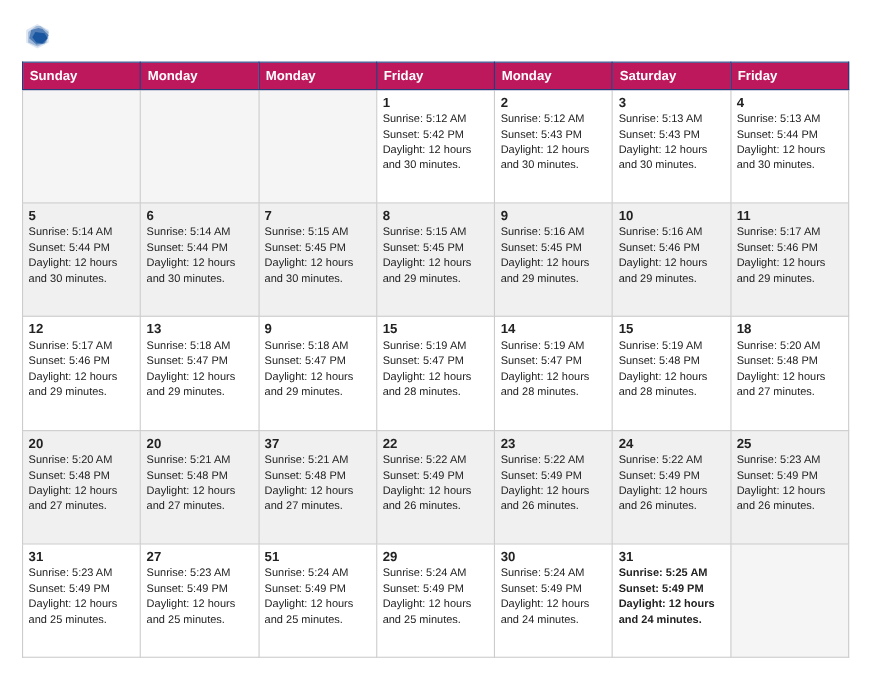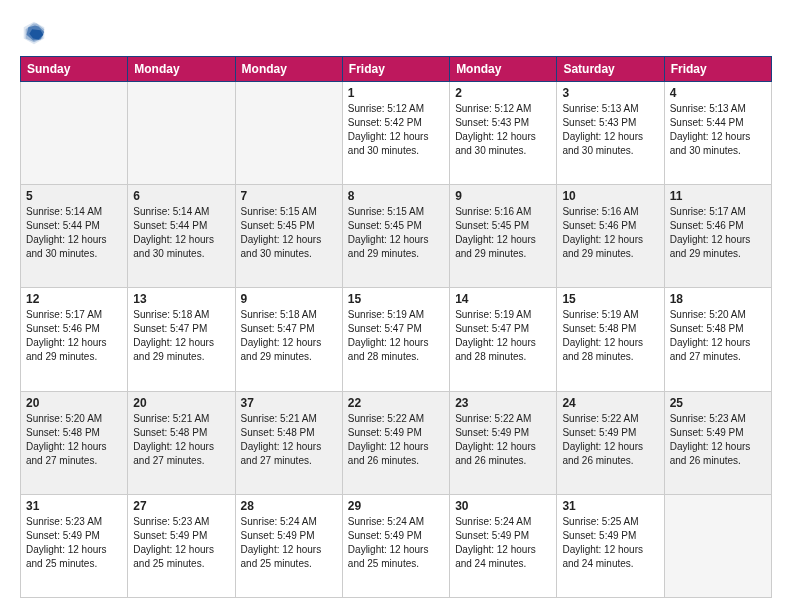--- a/index.html
+++ b/index.html
@@ -327,21 +327,21 @@
 and 25 minutes.</div>
           </td>
           <td>
             <span class="day-num">27</span>
             <div class="day-info" style="white-space: pre-line;">Sunrise: 5:23 AM
 Sunset: 5:49 PM
 Daylight: 12 hours
 and 25 minutes.</div>
           </td>
           <td>
-            <span class="day-num">28</span>
+            <span class="day-num">51</span>
             <div class="day-info" style="white-space: pre-line;">Sunrise: 5:24 AM
 Sunset: 5:49 PM
 Daylight: 12 hours
 and 25 minutes.</div>
           </td>
           <td>
             <span class="day-num">29</span>
             <div class="day-info" style="white-space: pre-line;">Sunrise: 5:24 AM
 Sunset: 5:49 PM
 Daylight: 12 hours
@@ -349,21 +349,21 @@
           </td>
           <td>
             <span class="day-num">30</span>
             <div class="day-info" style="white-space: pre-line;">Sunrise: 5:24 AM
 Sunset: 5:49 PM
 Daylight: 12 hours
 and 24 minutes.</div>
           </td>
           <td>
             <span class="day-num">31</span>
-            <div class="day-info" style="white-space: pre-line;">Sunrise: 5:25 AM
+            <div class="day-info" style="white-space: pre-line; font-weight: bold;">Sunrise: 5:25 AM
 Sunset: 5:49 PM
 Daylight: 12 hours
 and 24 minutes.</div>
           </td>
           <td class="empty"></td>
         </tr>
       </tbody>
   </table>
 </div>
 

